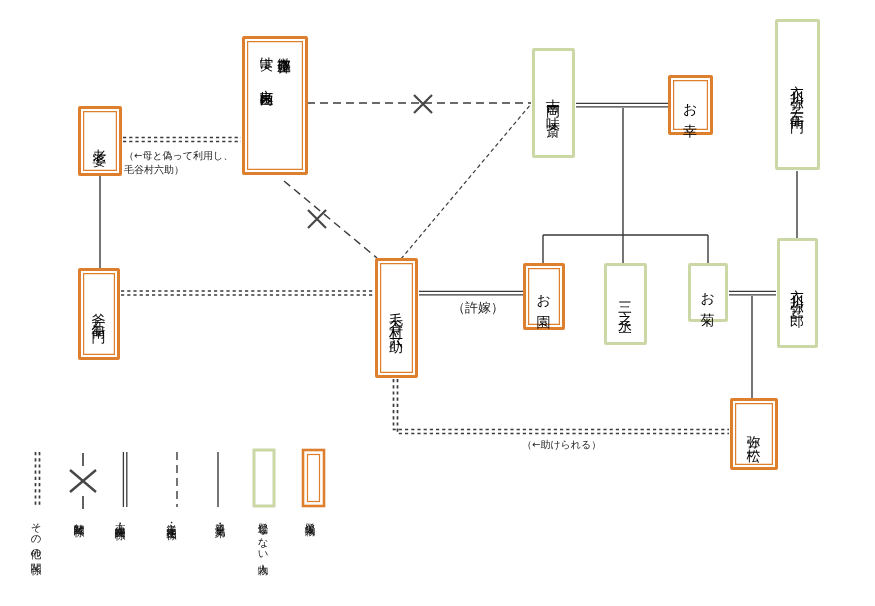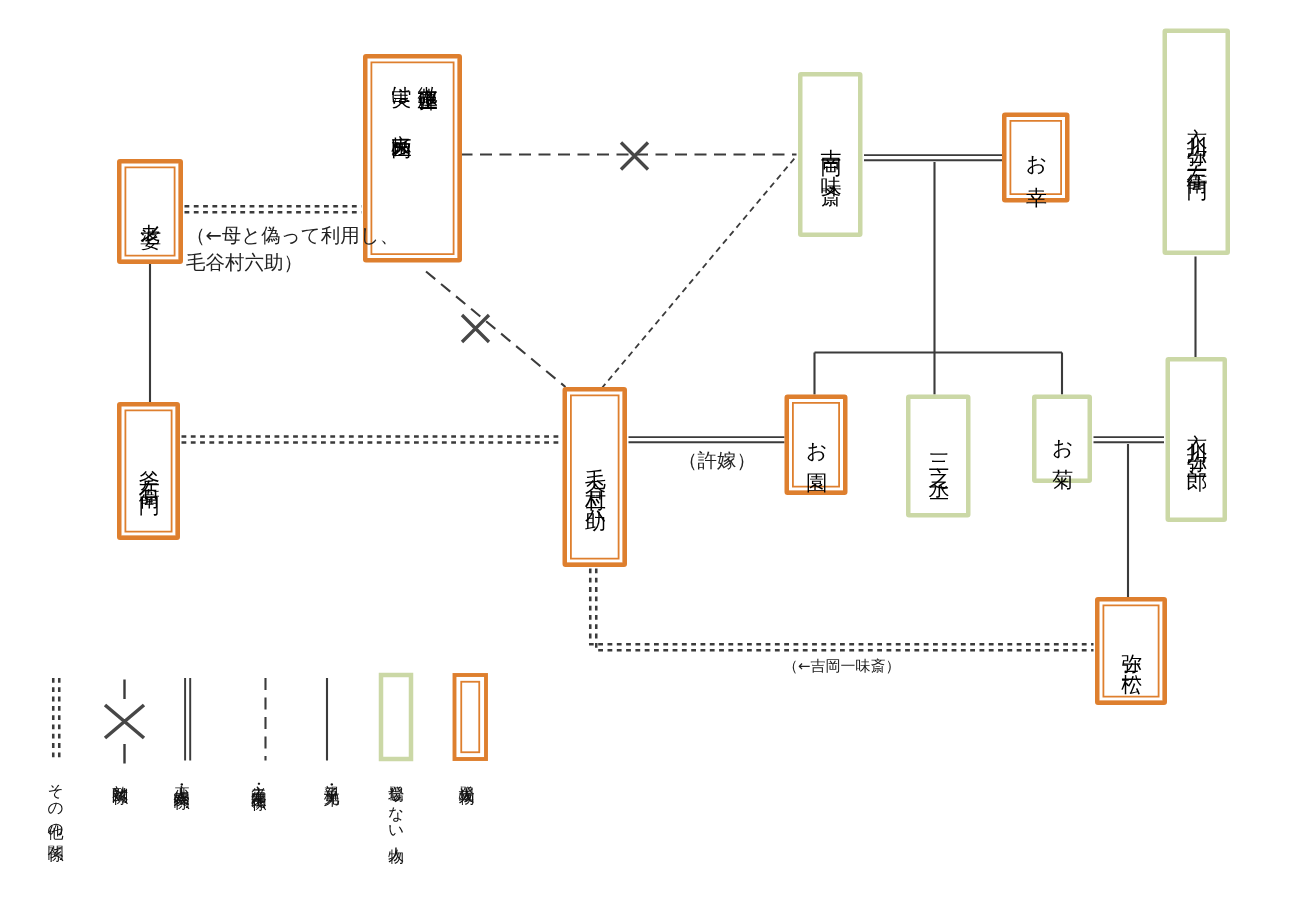--- a/index.html
+++ b/index.html
@@ -20,21 +20,21 @@
   .node.nap{ 
     border:3px solid #CBD8A6;
     border-radius:2px;
   }
   .vtxt{
     writing-mode:vertical-rl;text-orientation:upright;
     font-size:14px;line-height:1.15;color:#000;white-space:pre;
   }
   .cols{display:flex;flex-direction:row-reverse;align-items:flex-start;gap:2px;height:100%;padding-top:8px;box-sizing:border-box;}
   .cols .vtxt{font-size:13.5px;}
-  .note{position:absolute;font-size:13px;line-height:1.35;color:#222;white-space:nowrap;}
+  .note{position:absolute;font-size:10px;line-height:1.35;color:#222;white-space:nowrap;}
   .lgl{
     position:absolute;top:515px;writing-mode:vertical-rl;text-orientation:upright;
     font-size:10.5px;letter-spacing:1px;color:#111;line-height:1;white-space:pre;
   }
 </style>
 </head>
 <body>
 
 <div class="canvas">
 
@@ -124,21 +124,21 @@
 
   <div class="node app" style="left:730px;top:398px;width:48px;height:72px">
     <div class="vtxt" style="letter-spacing:7px">弥三松</div>
   </div>
 
   <div class="note" style="left:124px;top:149px">
     <div>（←母と偽って利用し、</div>
     <div>毛谷村六助）</div>
   </div>
   <div class="note" style="left:452px;top:299px;font-size:13px">（許嫁）</div>
-  <div class="note" style="left:522px;top:438px;font-size:10px">（←吉岡一味斎）</div>
+  <div class="note" style="left:522px;top:438px;font-size:10px">（←助けられる）</div>
 
   <div class="lgl" style="left:31px">その他の関係</div>
   <div class="lgl" style="left:74px">敵対関係</div>
   <div class="lgl" style="left:115px">恋人・夫婦関係</div>
   <div class="lgl" style="left:166px;font-size:10px">主従・元主従関係</div>
   <div class="lgl" style="left:215px">親子・兄弟</div>
   <div class="lgl" style="left:258px">登場しない人物</div>
   <div class="lgl" style="left:305px">登場人物</div>
 
 </div>

